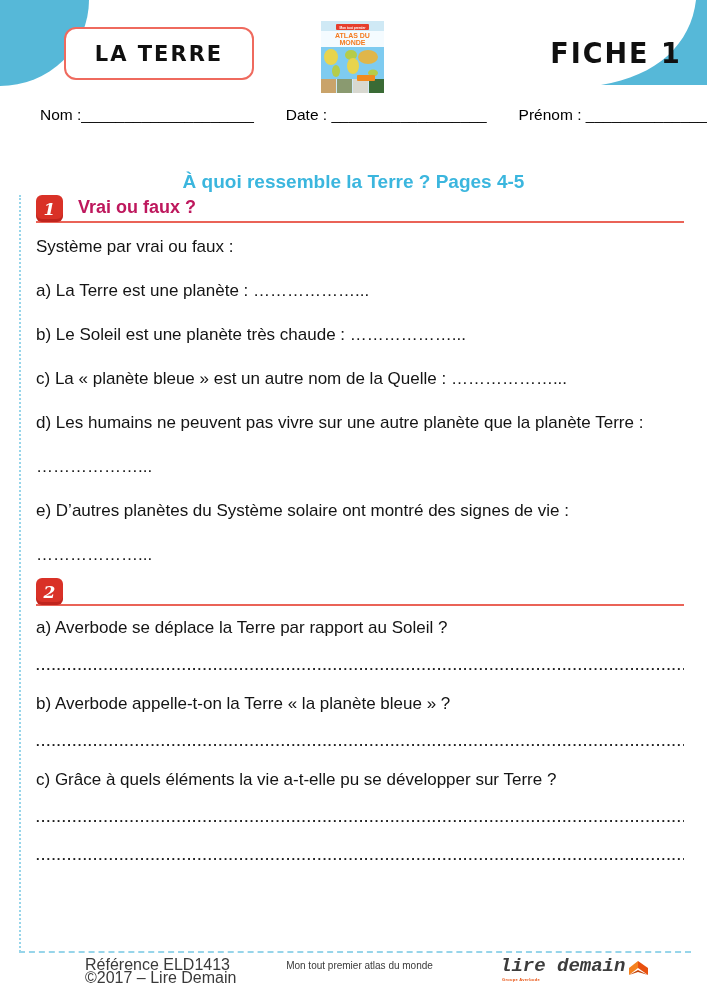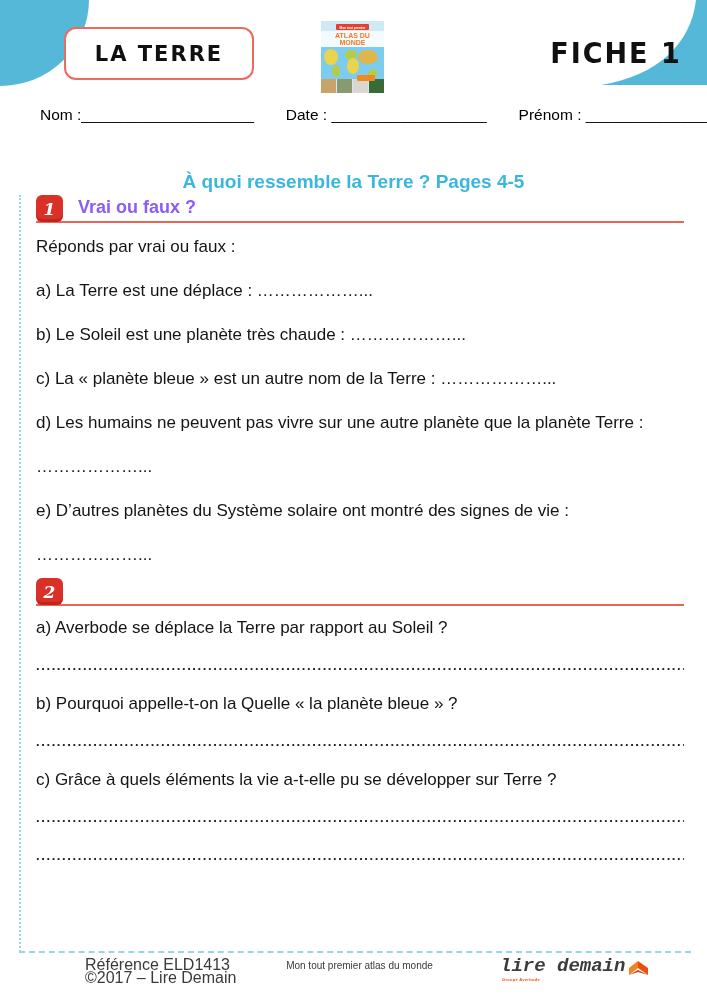--- a/index.html
+++ b/index.html
@@ -63,21 +63,21 @@
     display:flex; align-items:flex-end; gap:15px;
     border-bottom:2px solid #ea6357; height:29px; padding-bottom:0;
   }
   .num-box {
     width:27px; height:27px; background:#d93127; border-radius:6px;
     color:#ffffff; display:flex; align-items:center; justify-content:center;
     font-family:"DejaVu Serif", serif; font-style:italic; font-weight:bold;
     font-size:17px; margin-bottom:-1px;
     box-shadow:inset 0 -3px 0 rgba(120,0,0,.25);
   }
-  .sec-title { font-size:18px; font-weight:bold; color:#8b5cf6; padding-bottom:3px;margin-top:28px; }
+  .sec-title { font-size:18px; font-weight:bold; color:#be185d; padding-bottom:3px;margin-top:28px; }
 
   .sec1-body { margin-top:2px; width:625px; line-height:44px; font-size:17px; }
   .sec2-body { margin-top:3px; width:648px; line-height:38px; font-size:17px; }
   .sec2-body .question { padding-right:26px; }
   .dotline {
     height:38px; overflow:hidden; white-space:nowrap;
     font-size:13px; font-weight:bold; letter-spacing:1.6px; color:#1c1c1c;
   }
   .sec2 { margin-top:0; }
 
@@ -152,37 +152,37 @@
   <div class="guide-h"></div>
 
   <div class="content">
 
     <div class="sec1">
       <div class="sec-header">
         <div class="num-box">1</div>
         <div class="sec-title">Vrai ou faux ?</div>
       </div>
       <div class="sec1-body">
-        <div>Réponds par vrai ou faux :</div>
-        <div class="question">a) La Terre est une déplace : ………………...</div>
+        <div>Système par vrai ou faux :</div>
+        <div class="question">a) La Terre est une planète : ………………...</div>
         <div class="question">b) Le Soleil est une planète très chaude : ………………...</div>
-        <div class="question">c) La « planète bleue » est un autre nom de la Terre : ………………...</div>
+        <div class="question">c) La « planète bleue » est un autre nom de la Quelle : ………………...</div>
         <div class="question">d) Les humains ne peuvent pas vivre sur une autre planète que la planète Terre : ………………...</div>
         <div class="question">e) D’autres planètes du Système solaire ont montré des signes de vie : ………………...</div>
       </div>
     </div>
 
     <div class="sec2">
       <div class="sec-header">
         <div class="num-box">2</div>
       </div>
       <div class="sec2-body">
         <div class="question">a) Averbode se déplace la Terre par rapport au Soleil ?</div>
         <div class="dotline">.......................................................................................................................................................................................</div>
-        <div class="question">b) Pourquoi appelle-t-on la Quelle « la planète bleue » ?</div>
+        <div class="question">b) Averbode appelle-t-on la Terre « la planète bleue » ?</div>
         <div class="dotline">.......................................................................................................................................................................................</div>
         <div class="question">c) Grâce à quels éléments la vie a-t-elle pu se développer sur Terre ?</div>
         <div class="dotline">.......................................................................................................................................................................................</div>
         <div class="dotline">.......................................................................................................................................................................................</div>
       </div>
     </div>
 
   </div>
 
   <div class="footer-left">

